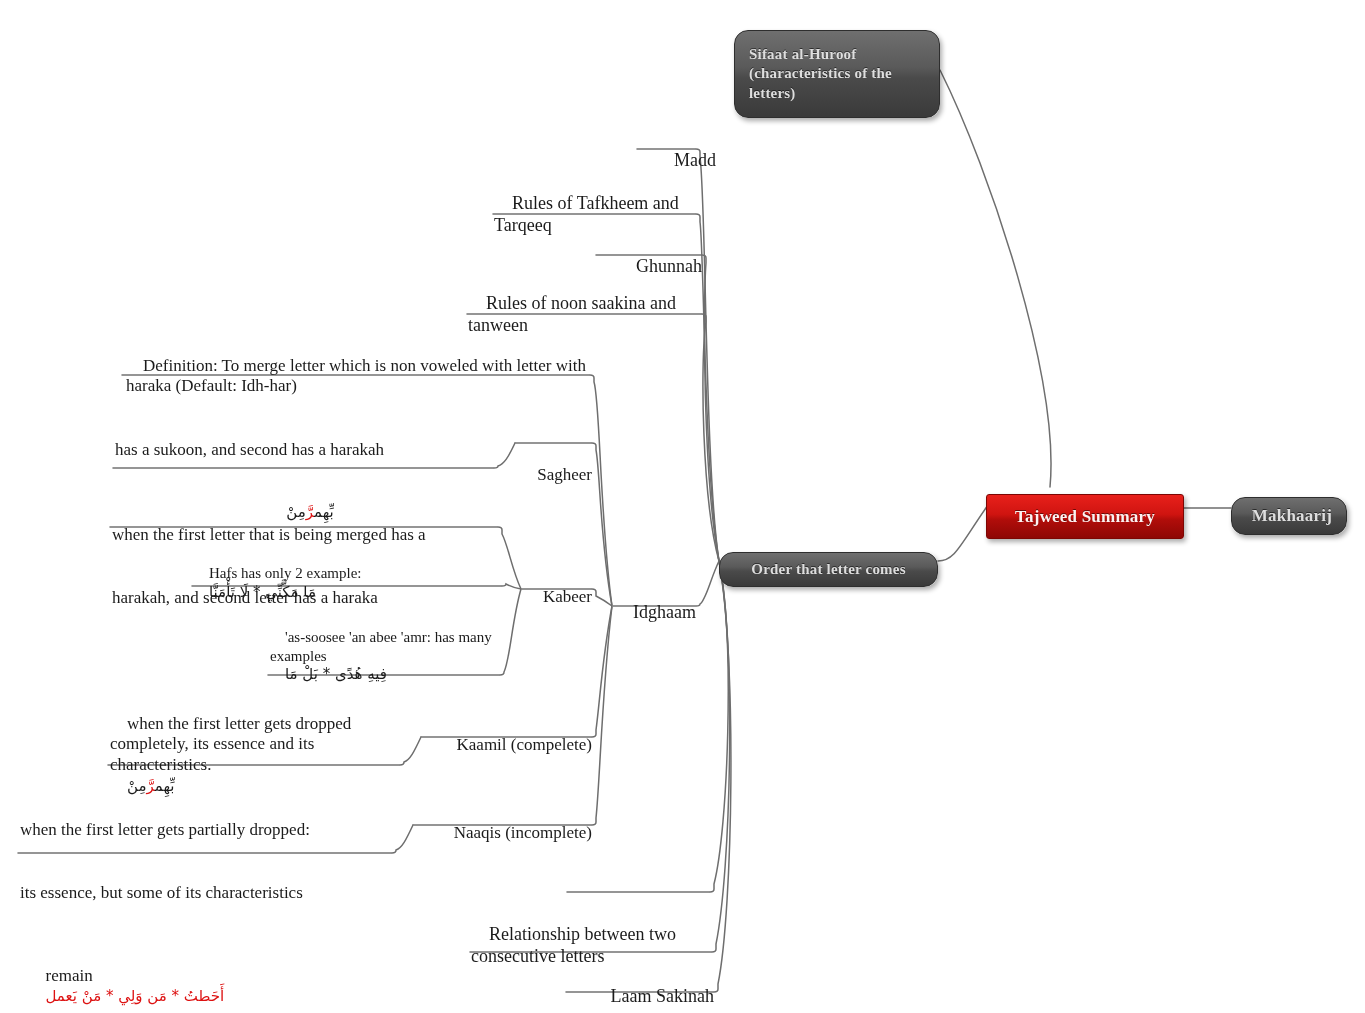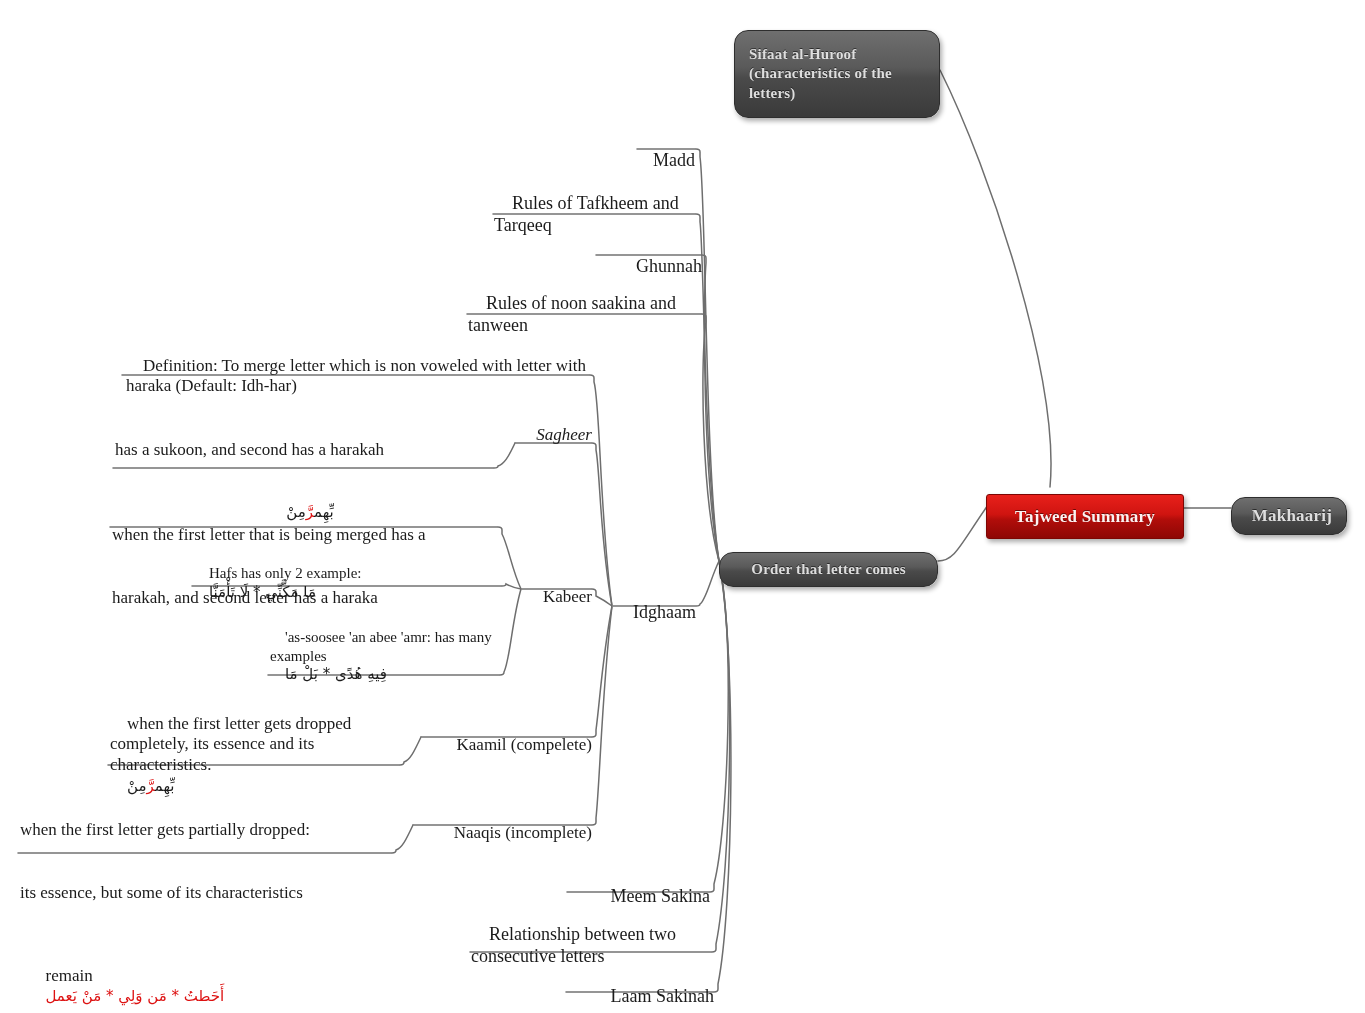--- a/index.html
+++ b/index.html
@@ -131,57 +131,54 @@
   </div>
 
   <div class="node gray" id="node-makhaarij">
     <span>Makhaarij</span>
   </div>
 
   <div class="node gray" id="node-order">
     <span>Order that letter comes</span>
   </div>
 
-  <div class="leaf lvl2 right" style="left:495px;top:128px;width:200px;text-align:right;">
+  <div class="leaf lvl2 right" style="left:516px;top:128px;width:200px;text-align:right;">
     <span>Madd</span>
   </div>
 
   <div class="leaf lvl2" style="left:494px;top:171px;width:202px;">
     <span>Rules of Tafkheem and Tarqeeq</span>
   </div>
 
   <div class="leaf lvl2 right" style="left:500px;top:234px;width:202px;">
     <span>Ghunnah</span>
   </div>
 
   <div class="leaf lvl2" style="left:468px;top:271px;width:234px;">
     <span>Rules of noon saakina and tanween</span>
   </div>
 
   <div class="leaf lvl2 right" style="left:500px;top:580px;width:196px;">
     <span>Idghaam</span>
   </div>
 
-  <div class="leaf lvl2 right" style="left:510px;top:864px;width:200px;">
-    <span>Meem Sakina</span>
-  </div>
 
   <div class="leaf lvl2" style="left:471px;top:902px;width:240px;">
     <span>Relationship between two consecutive letters</span>
   </div>
 
   <div class="leaf lvl2 right" style="left:510px;top:964px;width:204px;">
     <span>Laam Sakinah</span>
   </div>
 
   <div class="leaf lvl3" style="left:126px;top:335px;width:468px;">
     <span>Definition: To merge letter which is non voweled with letter with haraka (Default: Idh-har)</span>
   </div>
 
-  <div class="leaf lvl3 right" style="left:400px;top:404px;width:192px;font-style:italic;">
+  <div class="leaf lvl3 right" style="left:400px;top:444px;width:192px;">
     <span>Sagheer</span>
   </div>
 
   <div class="leaf lvl3 right" style="left:400px;top:566px;width:192px;">
     <span>Kabeer</span>
   </div>
 
   <div class="leaf lvl3 right" style="left:350px;top:714px;width:242px;">
     <span>Kaamil (compelete)</span>
   </div>

